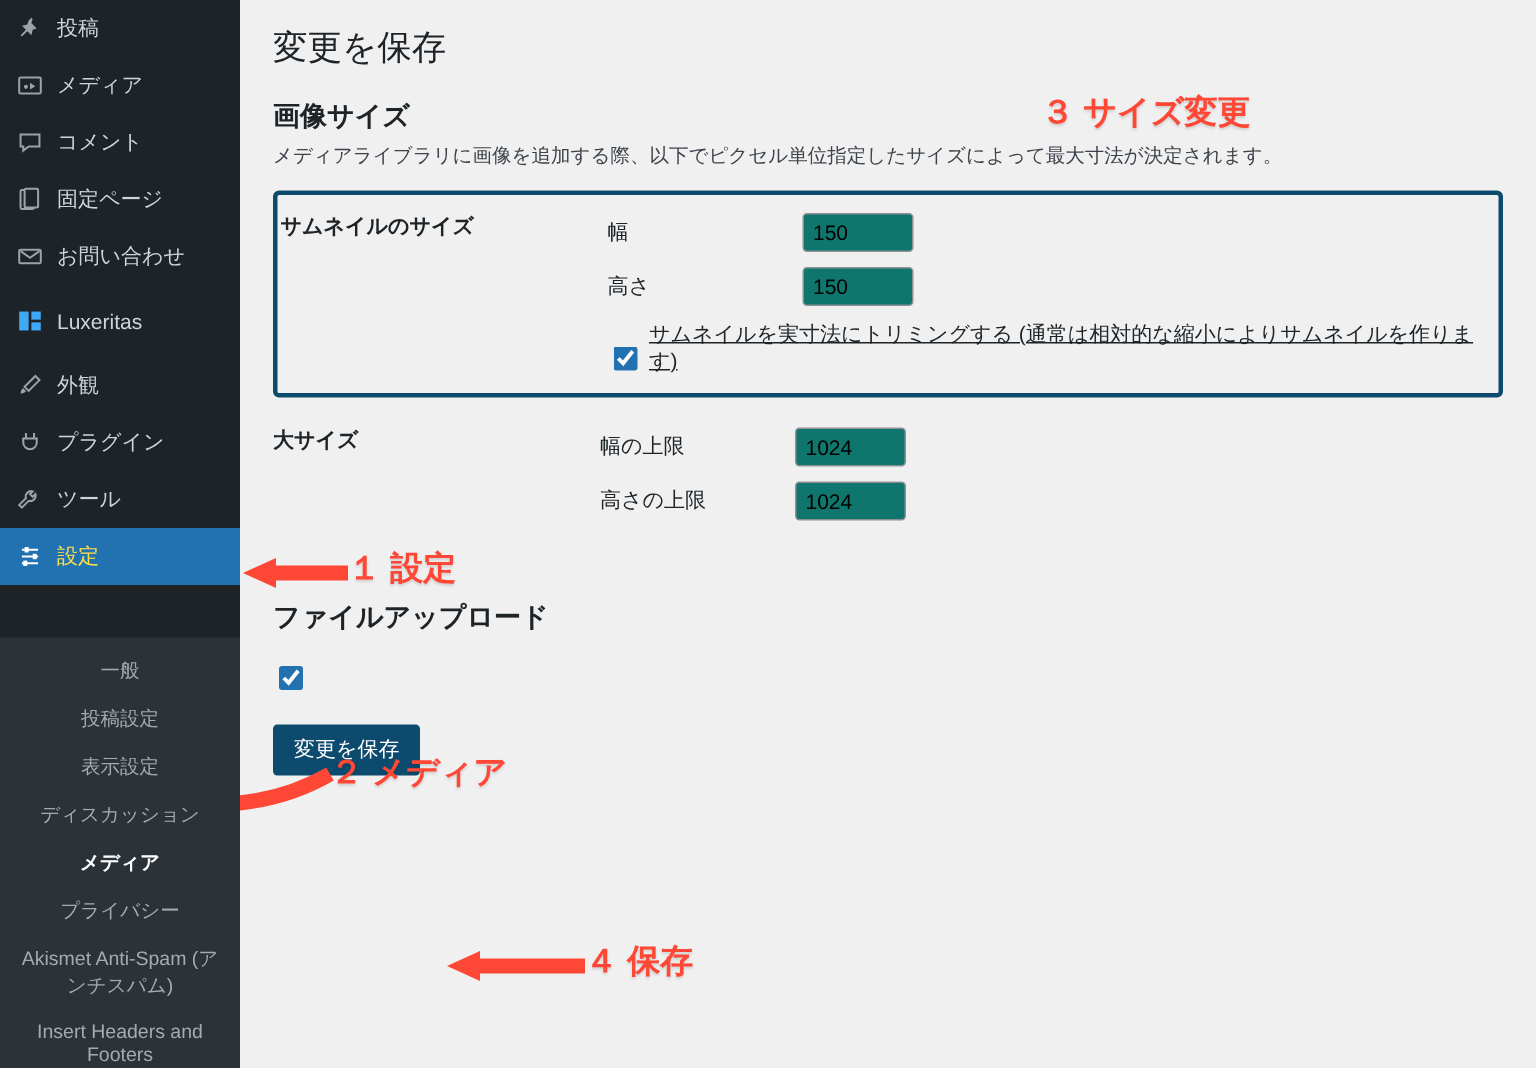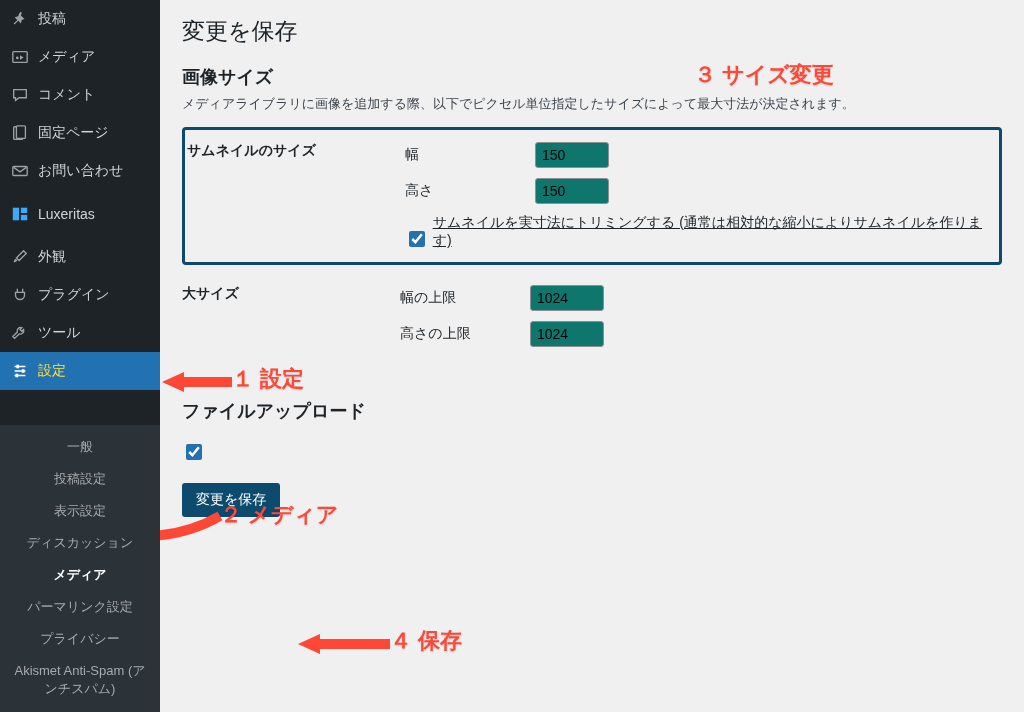--- a/index.html
+++ b/index.html
@@ -276,21 +276,20 @@
           </span>
           <span>設定</span>
         </li>
       </ul>
     <ul class="submenu" id="settings-submenu">
         <li class="submenu-item">一般</li>
         <li class="submenu-item">投稿設定</li>
         <li class="submenu-item">表示設定</li>
         <li class="submenu-item">ディスカッション</li>
         <li class="submenu-item current">メディア</li>
-        <li class="submenu-item">パーマリンク設定</li>
         <li class="submenu-item">プライバシー</li>
         <li class="submenu-item">Akismet Anti-Spam (アンチスパム)</li>
         <li class="submenu-item">Insert Headers and Footers</li>
       </ul>
   </nav>
 
   <main class="main">
     <h1 class="page-title">変更を保存</h1>
     <h2 class="section">画像サイズ</h2>
     <p class="desc">メディアライブラリに画像を追加する際、以下でピクセル単位指定したサイズによって最大寸法が決定されます。</p>

